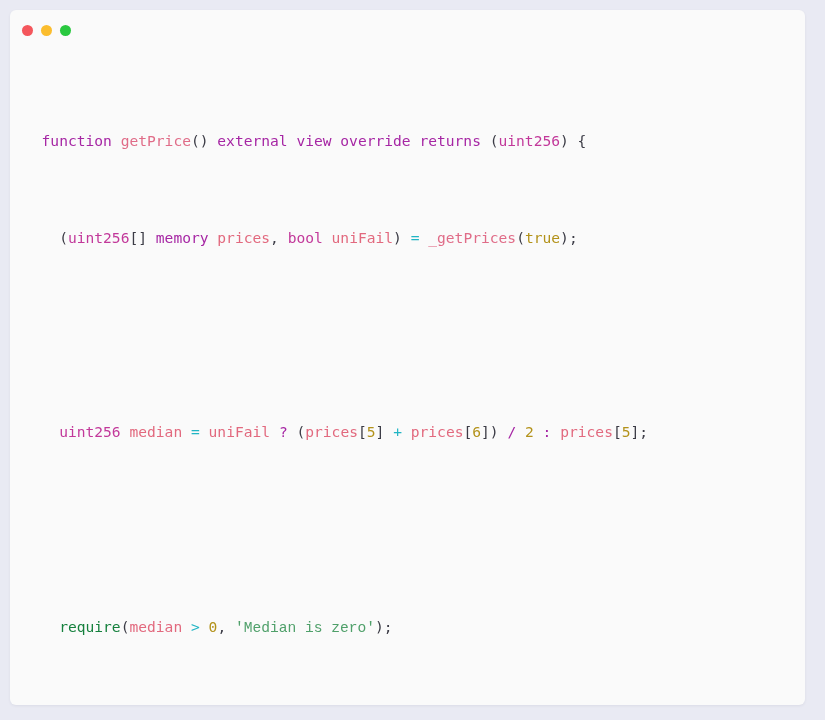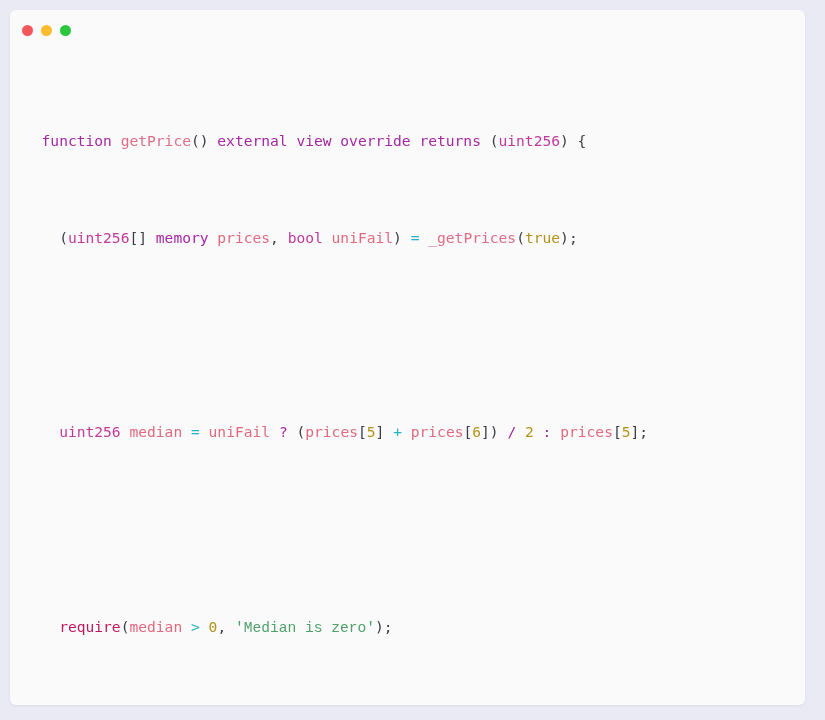--- a/index.html
+++ b/index.html
@@ -80,21 +80,21 @@
     <div class="ln"><span class="pun">  </span><span class="kw">function</span><span class="pun"> </span><span class="fn">getPrice</span><span class="pun">() </span><span class="kw">external view override returns</span><span class="pun"> (</span><span class="typ">uint256</span><span class="pun">) {</span></div>
 
     <div class="ln"><span class="pun">    (</span><span class="typ">uint256</span><span class="pun">[] </span><span class="kw">memory</span><span class="pun"> </span><span class="var">prices</span><span class="pun">, </span><span class="typ">bool</span><span class="pun"> </span><span class="var">uniFail</span><span class="pun">) </span><span class="op">=</span><span class="pun"> </span><span class="fn">_getPrices</span><span class="pun">(</span><span class="num">true</span><span class="pun">);</span></div>
 
     <div class="ln"> </div>
 
     <div class="ln"><span class="pun">    </span><span class="typ">uint256</span><span class="pun"> </span><span class="var">median</span><span class="pun"> </span><span class="op">=</span><span class="pun"> </span><span class="var">uniFail</span><span class="pun"> </span><span class="opm">?</span><span class="pun"> (</span><span class="var">prices</span><span class="pun">[</span><span class="num">5</span><span class="pun">] </span><span class="op">+</span><span class="pun"> </span><span class="var">prices</span><span class="pun">[</span><span class="num">6</span><span class="pun">]) </span><span class="opm">/</span><span class="pun"> </span><span class="num">2</span><span class="pun"> </span><span class="opm">:</span><span class="pun"> </span><span class="var">prices</span><span class="pun">[</span><span class="num">5</span><span class="pun">];</span></div>
 
     <div class="ln"> </div>
 
-    <div class="ln"><span class="pun">    </span><span class="fn" style="color:#be185d">require</span><span class="pun">(</span><span class="var">median</span><span class="pun"> </span><span class="op">&gt;</span><span class="pun"> </span><span class="num">0</span><span class="pun">, </span><span class="str">'Median is zero'</span><span class="pun">);</span></div>
+    <div class="ln"><span class="pun">    </span><span class="fn" style="color:#15803d">require</span><span class="pun">(</span><span class="var">median</span><span class="pun"> </span><span class="op">&gt;</span><span class="pun"> </span><span class="num">0</span><span class="pun">, </span><span class="str">'Median is zero'</span><span class="pun">);</span></div>
 
     
 
     
 
     
 
     
 
     

